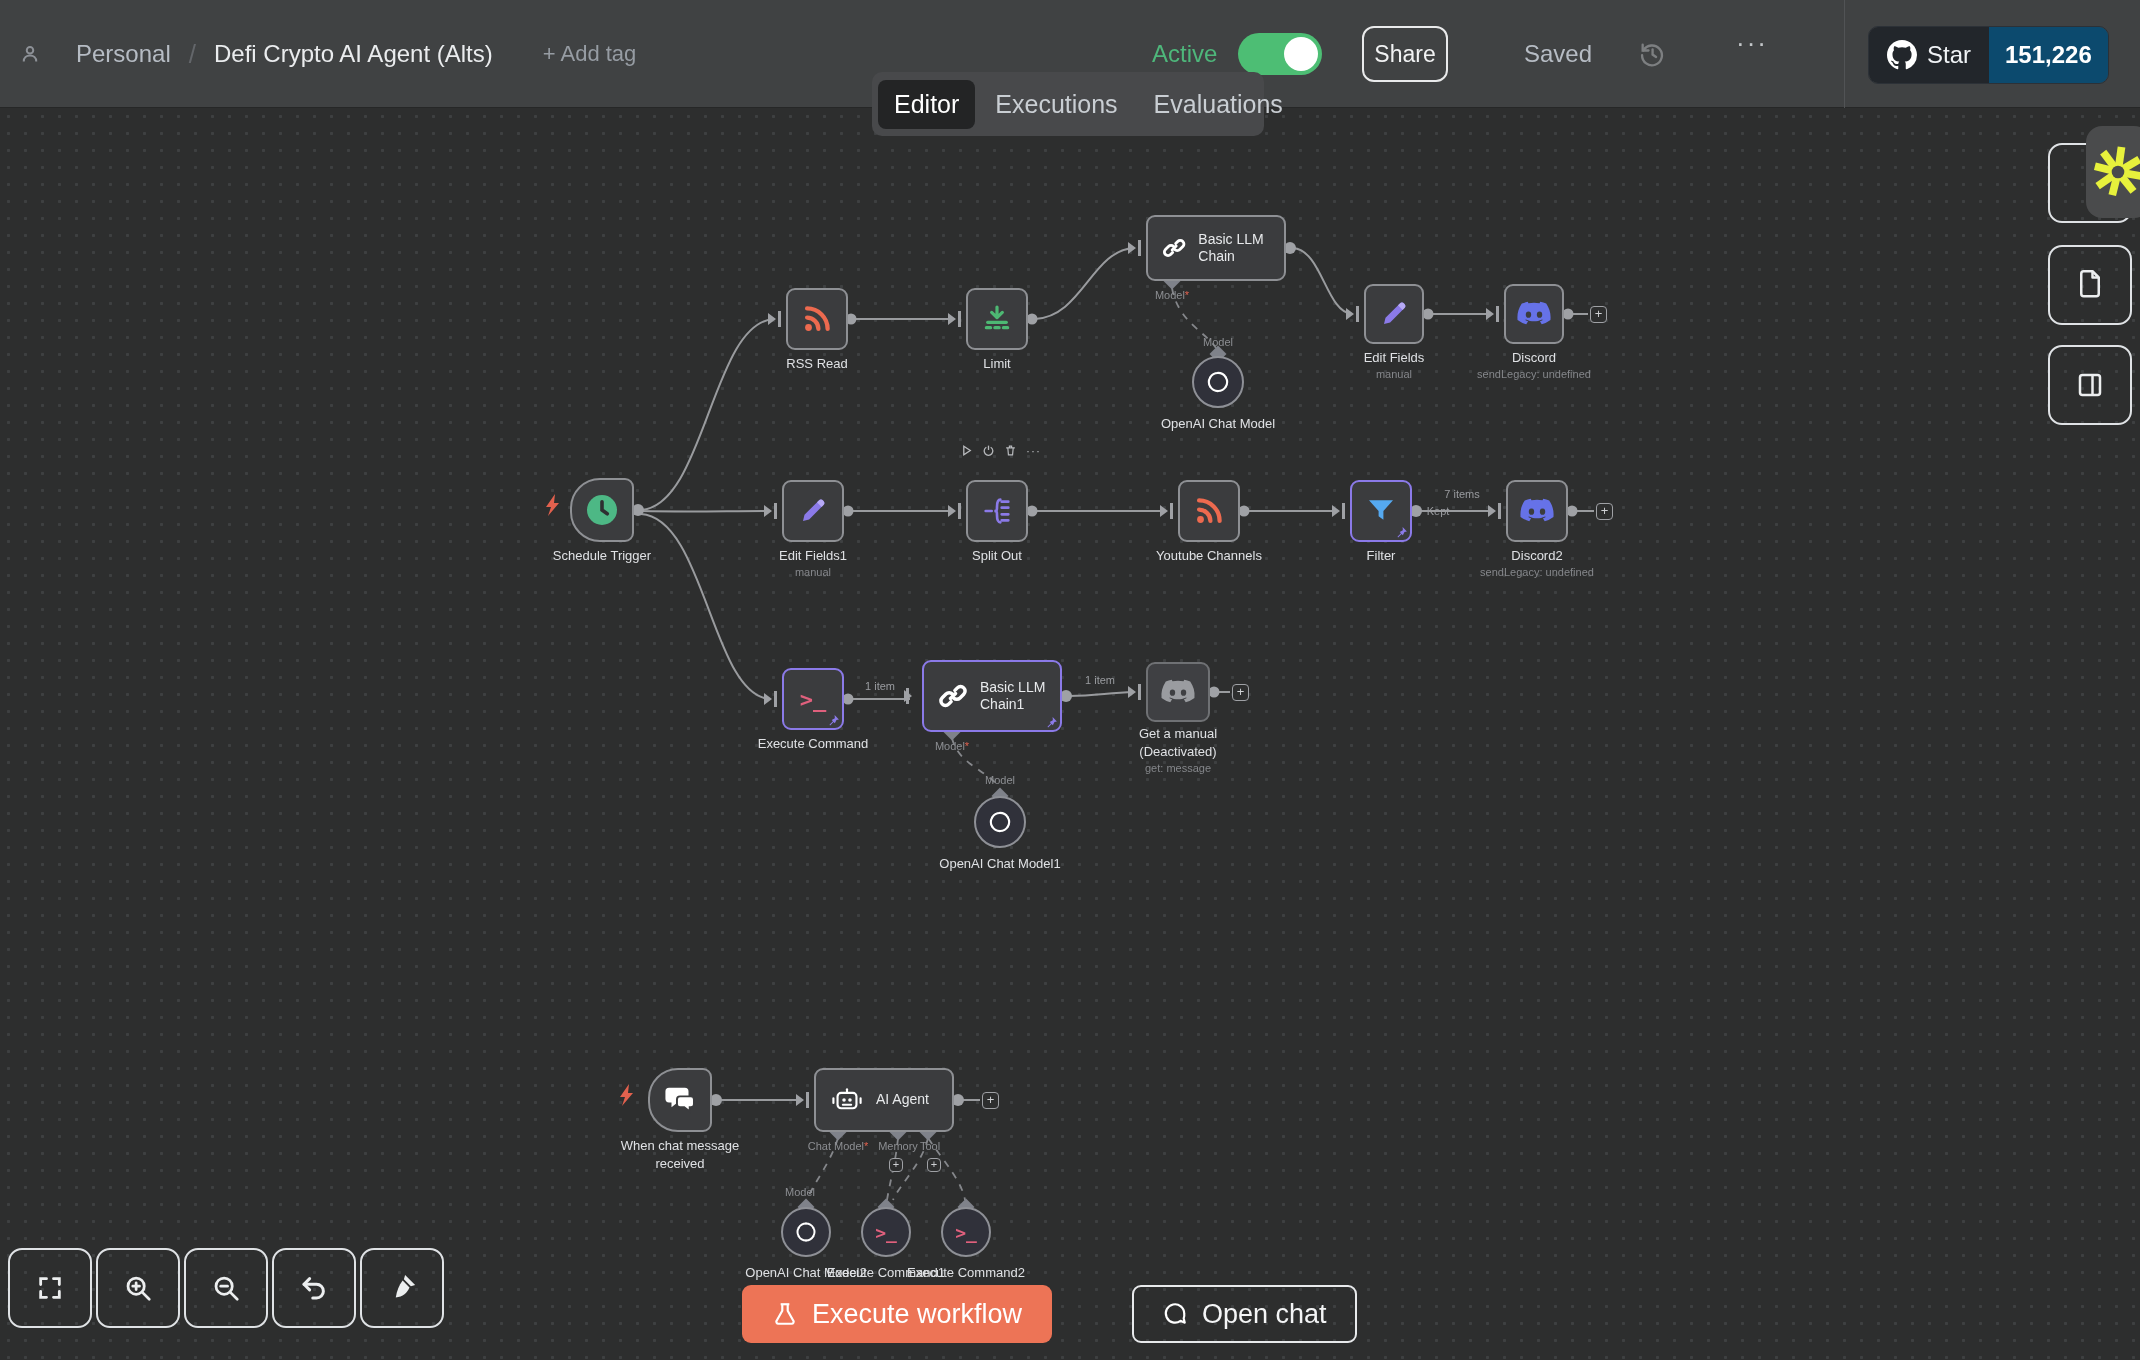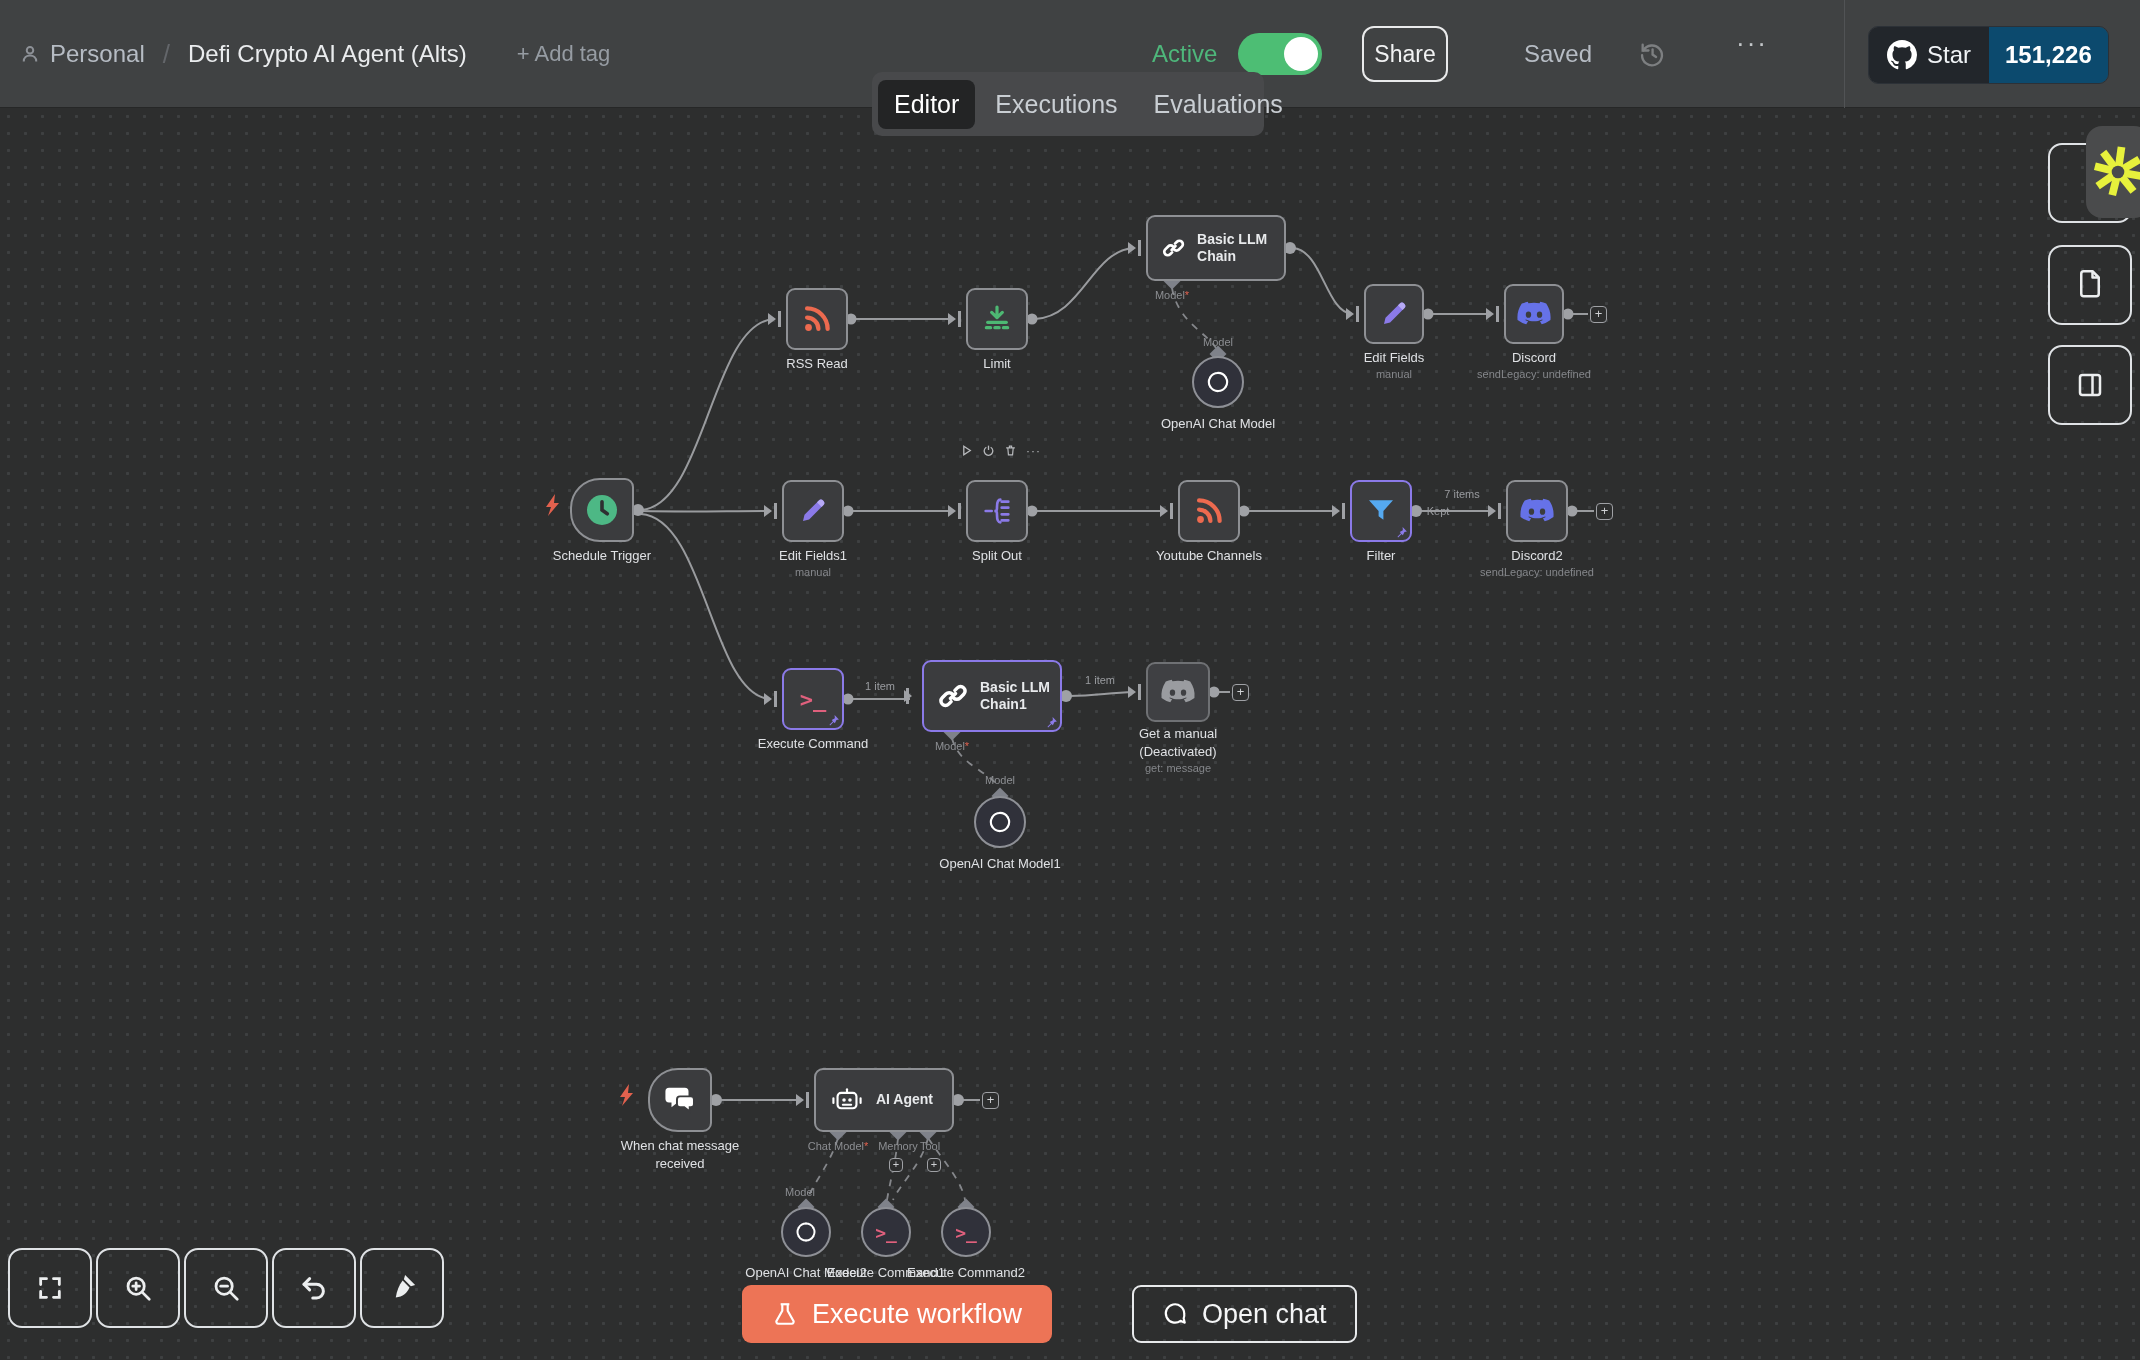--- a/index.html
+++ b/index.html
@@ -5,21 +5,21 @@
   * { margin:0; padding:0; box-sizing:border-box; }
   html,body { width:2140px; height:1360px; overflow:hidden; background:#2d2e2e;
     font-family:"Liberation Sans", sans-serif; }
   #app { position:relative; width:2140px; height:1360px; }
 
   
   #header { position:absolute; left:0; top:0; width:2140px; height:108px;
     background:#404243; border-bottom:1px solid #262727; z-index:20; }
   .hd-item { position:absolute; top:0; height:108px; display:flex; align-items:center; }
   #breadcrumb { left:20px; gap:10px; }
-  .crumb-proj { color:#b6bcc4; font-size:24px; }
+  .crumb-proj { color:#b6bcc4; font-size:24px;margin-left:26px; }
   .crumb-sep { color:#63666a; font-size:26px; margin:0 8px; }
   .crumb-title { color:#eaecee; font-size:24px; font-weight:500; }
   .add-tag { color:#969ca3; font-size:22px; margin-left:40px; cursor:pointer; }
   .active-lbl { position:absolute; left:1152px; color:#4EB77B; font-size:24px; }
   .toggle { position:absolute; left:1238px; top:33px; width:84px; height:42px;
     background:#4DBE74; border-radius:21px; cursor:pointer; }
   .toggle .knob { position:absolute; right:4px; top:4px; width:34px; height:34px;
     background:#fff; border-radius:50%; }
   .share-btn { position:absolute; left:1362px; top:26px; width:86px; height:56px;
     border:2px solid #e9eaeb; border-radius:12px; color:#f1f2f3; font-size:23px;
@@ -49,21 +49,21 @@
     background-image:radial-gradient(circle, #3e4041 1.4px, transparent 1.5px);
     background-size:17px 17px; z-index:1; }
   #wires { position:absolute; left:0; top:0; z-index:1; }
 
   .node { position:absolute; z-index:3; cursor:pointer; }
   .nbox { background:#3b3c3e; border:2px solid #8e9094; border-radius:9px;
     display:flex; align-items:center; justify-content:center; }
   .nbox.sel { border-color:#8B7AE8; }
   .trigger .nbox { border-radius:30px 9px 9px 30px; }
   .wide .nbox { justify-content:flex-start; padding-left:14px; gap:12px; }
-  .wide .ntext { color:#e8eaec; font-size:14px; line-height:1.25;font-weight:bold; }
+  .wide .ntext { color:#e8eaec; font-size:14px; line-height:1.25; }
   .nlabel { position:absolute; left:50%; transform:translateX(-50%); white-space:nowrap;
     color:#dfe1e4; font-size:13px; text-align:center; }
   .nsub { position:absolute; left:50%; transform:translateX(-50%); white-space:nowrap;
     color:#85878b; font-size:11px; text-align:center; }
   .circle-node { position:absolute; border:2px solid #8e9096; background:#30313a;
     border-radius:50%; display:flex; align-items:center; justify-content:center; z-index:3; cursor:pointer; }
   .deact .nbox { background:#3f4043; border-color:#6f7174; }
   .term { font-family:"DejaVu Sans Mono", monospace; font-weight:bold; color:#E0607D; }
   .pin { position:absolute; right:4px; bottom:3px; width:13px; height:13px; }
 

